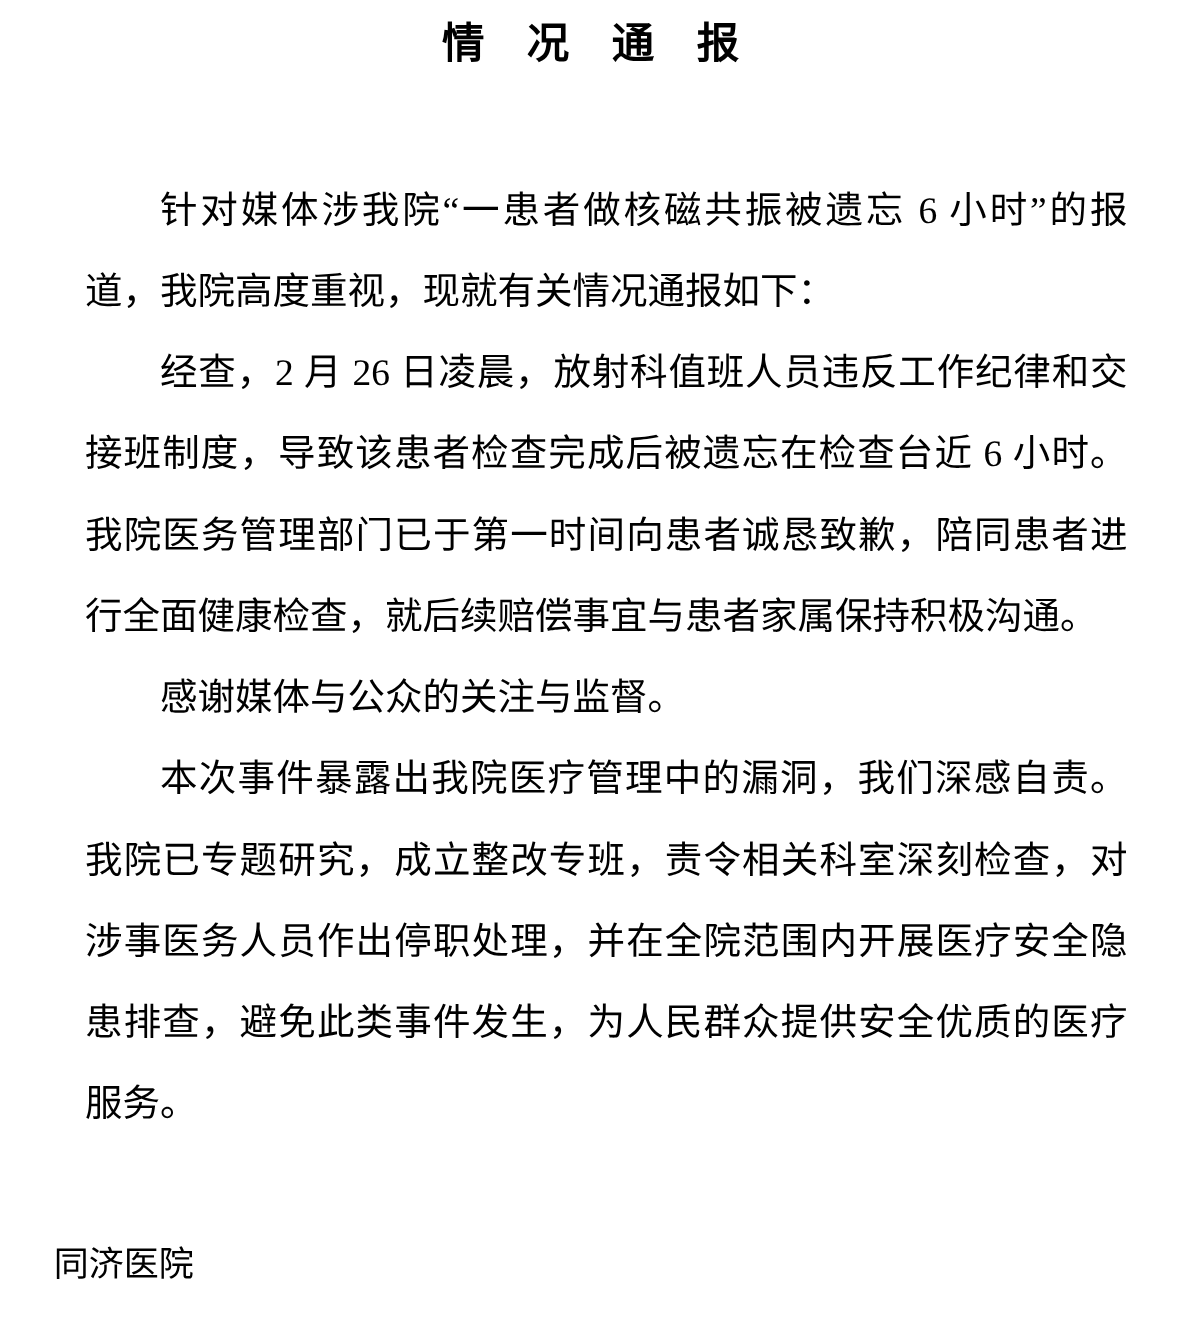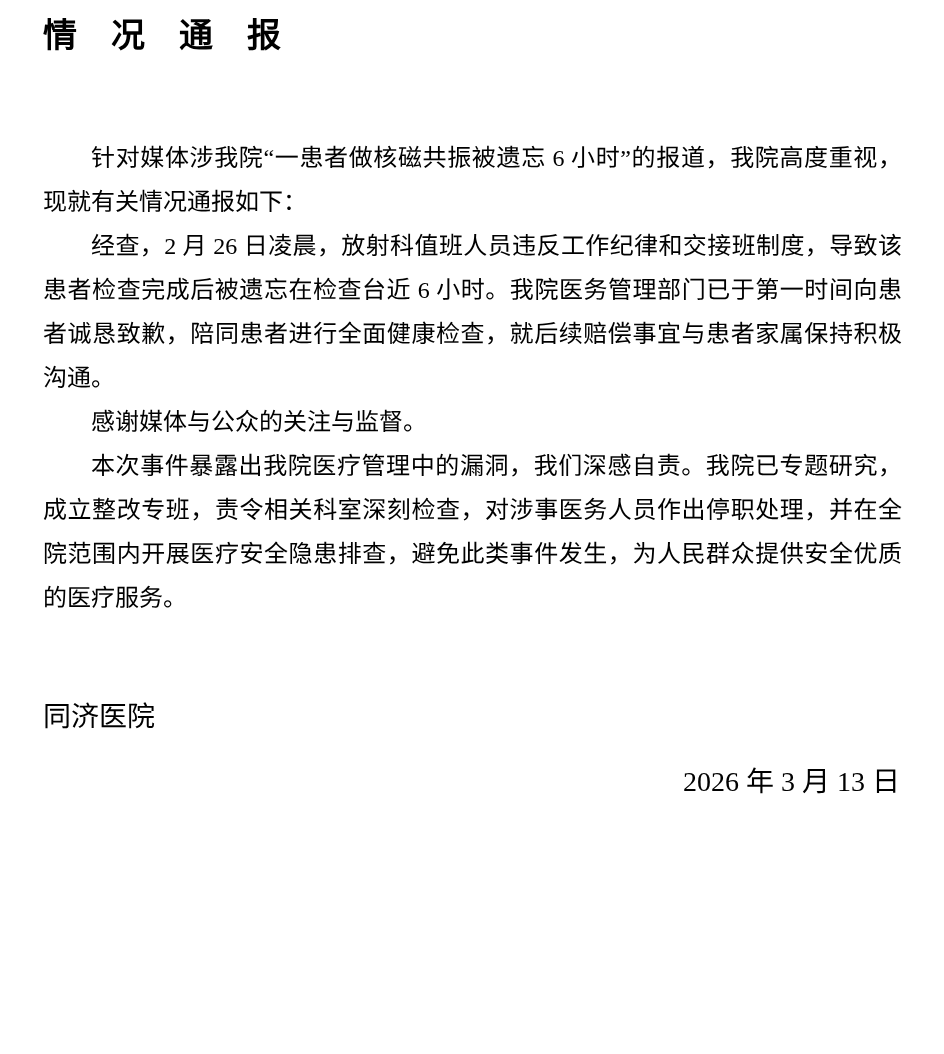--- a/index.html
+++ b/index.html
@@ -14,31 +14,33 @@
     font-family: "Liberation Serif", "DejaVu Serif", serif;
     color: #000000;
   }
   .page {
     box-sizing: border-box;
     width: 944px;
     height: 1054px;
     padding: 12px 42px 0 43px;
   }
   .doc-title {
+    text-align: center;
     font-size: 34px;
     font-weight: bold;
     line-height: 48px;
     letter-spacing: 0;
     white-space: pre;
     margin: 0;
   }
   .doc-body {
     margin-top: 76px;
-    font-size: 24px;
-    line-height: 44px;
+    font-size: 30px;
+    line-height: 65px;
+    margin-left: 25px;
   }
   .doc-body p {
     margin: 0;
     text-indent: 2em;
     text-align: justify;
     text-justify: inter-ideograph;
     word-break: break-all;
   }
   .doc-sign {
     margin-top: 64px;

